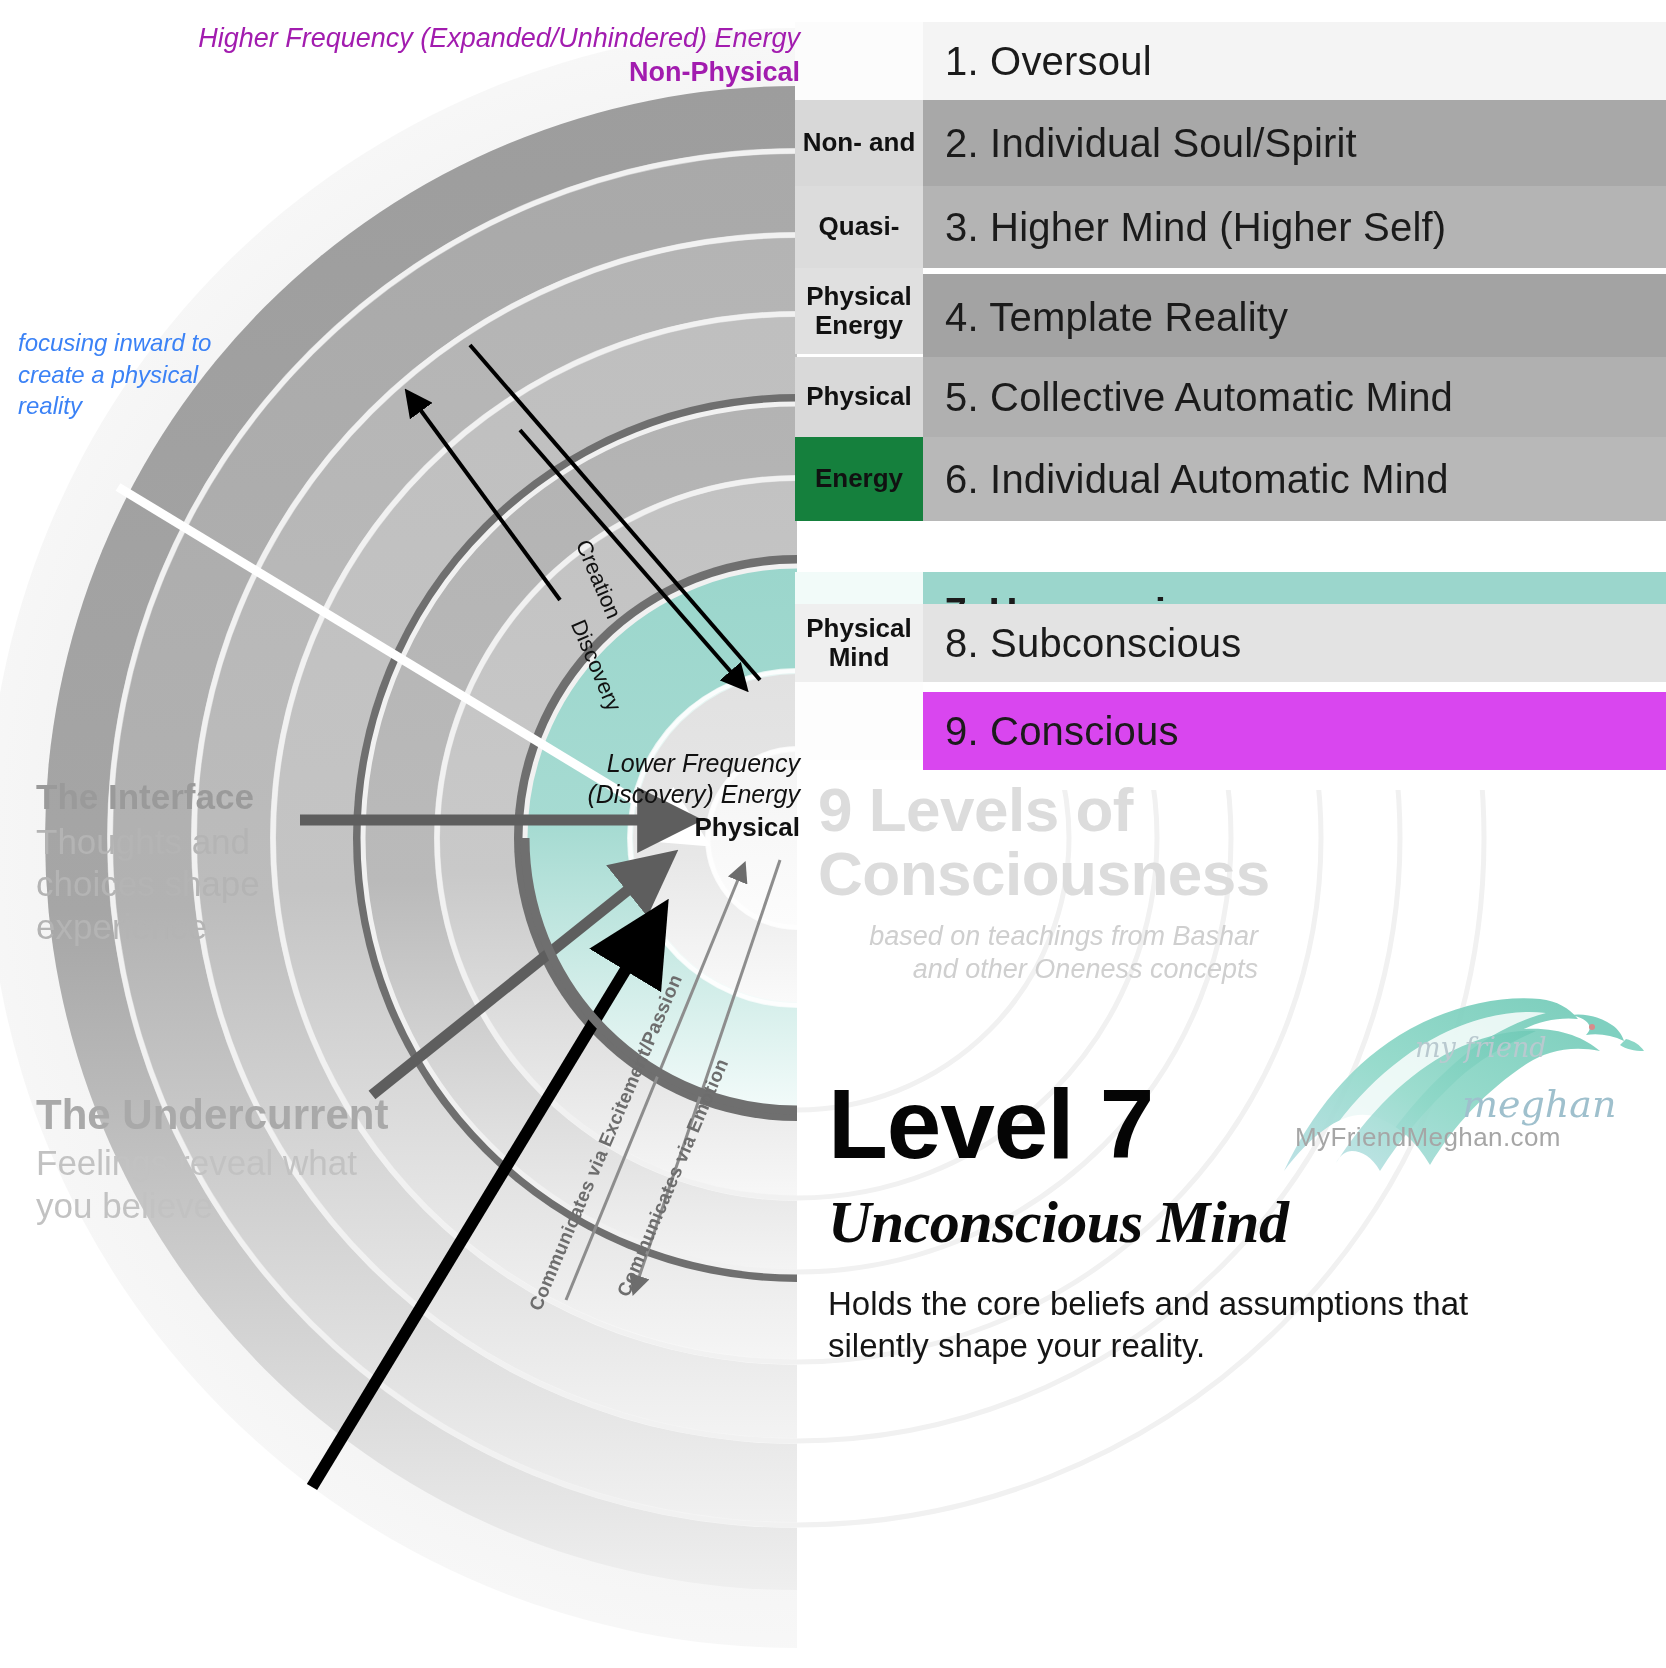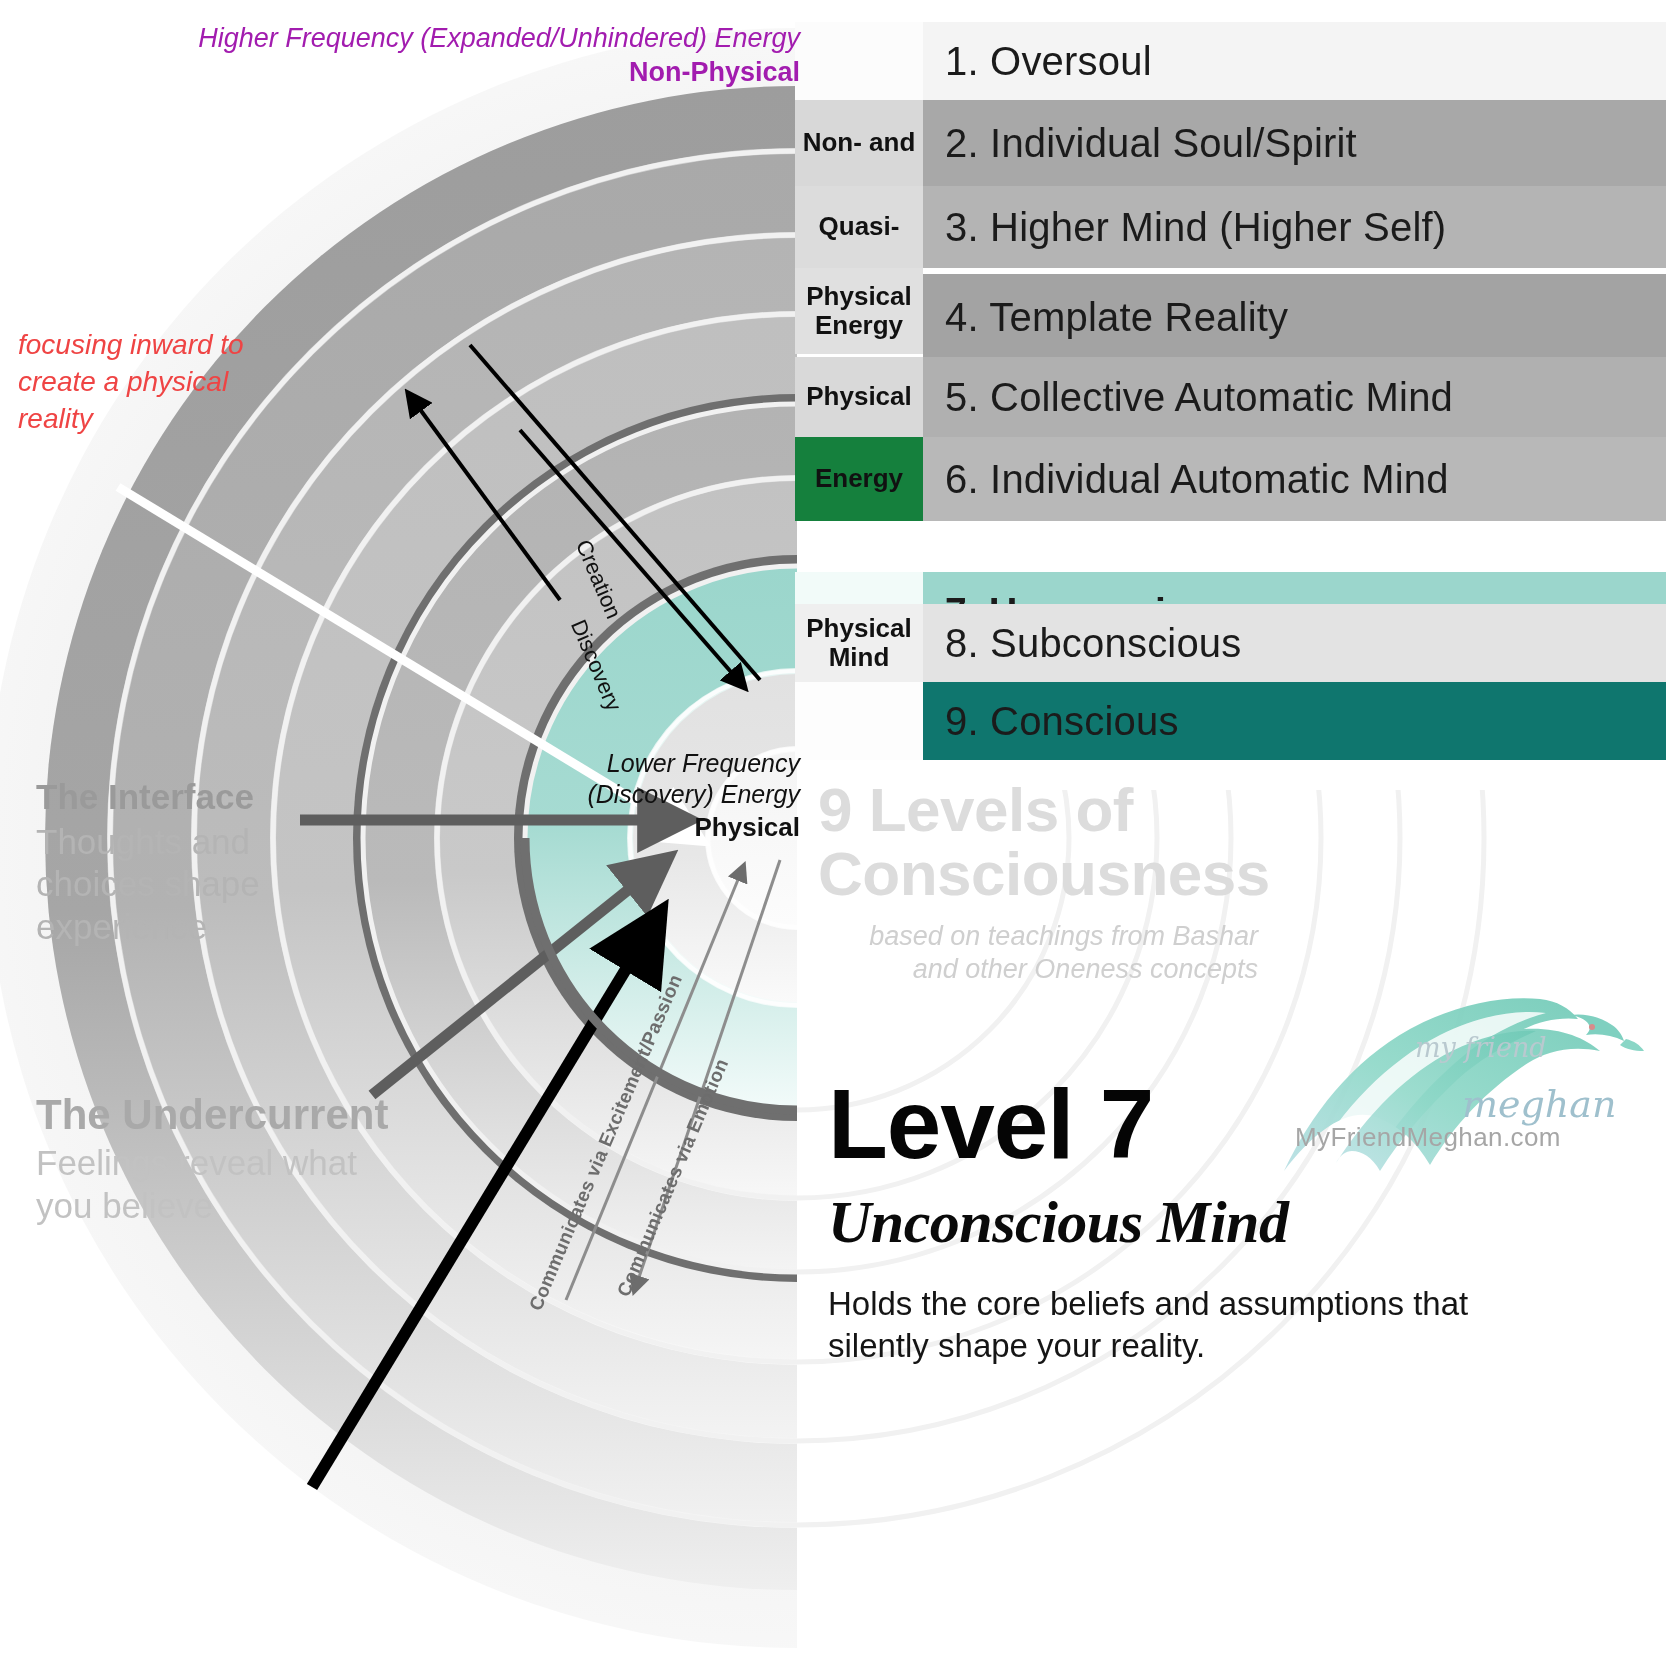--- a/index.html
+++ b/index.html
@@ -33,21 +33,21 @@
 
   
   .topcap{
     position:absolute;text-align:right;
     font-style:italic;font-size:27px;color:#a21caf;line-height:1.25;
   }
   .topcap b{font-style:normal;font-weight:bold;}
 
   .inward{
     position:absolute;left:18px;top:327px;width:250px;
-    font-style:italic;font-size:28px;line-height:1.32;color:#ef4444;
+    font-style:italic;font-size:24px;line-height:1.32;color:#3b82f6;
   }
 
   .centercap{
     position:absolute;left:555px;top:748px;width:245px;
     text-align:right;font-style:italic;font-size:25px;line-height:1.25;color:#111;
   }
   .centercap b{font-style:normal;font-weight:bold;font-size:26px;}
 
   
   .annot{position:absolute;}
@@ -282,21 +282,21 @@
       <div class="lvl-label sel" style="top:0;height:80px;background:#9bd6cc;">7. Unconscious</div>
     </div>
 
     <div class="lvl-row" style="top:604px;height:78px;">
       <div class="lvl-cat" style="top:0;height:78px;background:#efefef;">Physical Mind</div>
       <div class="lvl-label" style="top:0;height:78px;background:#e3e3e3;">8. Subconscious</div>
     </div>
 
     <div class="lvl-row" style="top:682px;height:78px;">
       <div class="lvl-cat" style="top:0;height:78px;background:#fdfdfd;"></div>
-      <div class="lvl-label" style="top:0;height:78px;background:#0f766e;">9. Conscious</div>
+      <div class="lvl-label" style="top:10px;height:78px;background:#d946ef;">9. Conscious</div>
     </div>
   </div>
 
   <div class="topcap" style="left:180px;top:22px;width:620px;">
     <span>Higher Frequency (Expanded/Unhindered) Energy</span><br>
     <b>Non-Physical</b>
   </div>
 
   <div class="inward">focusing inward to create a physical reality</div>
 

